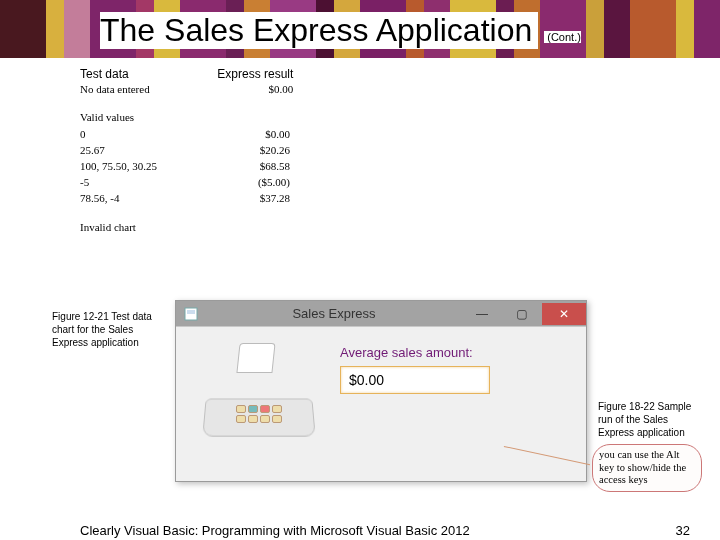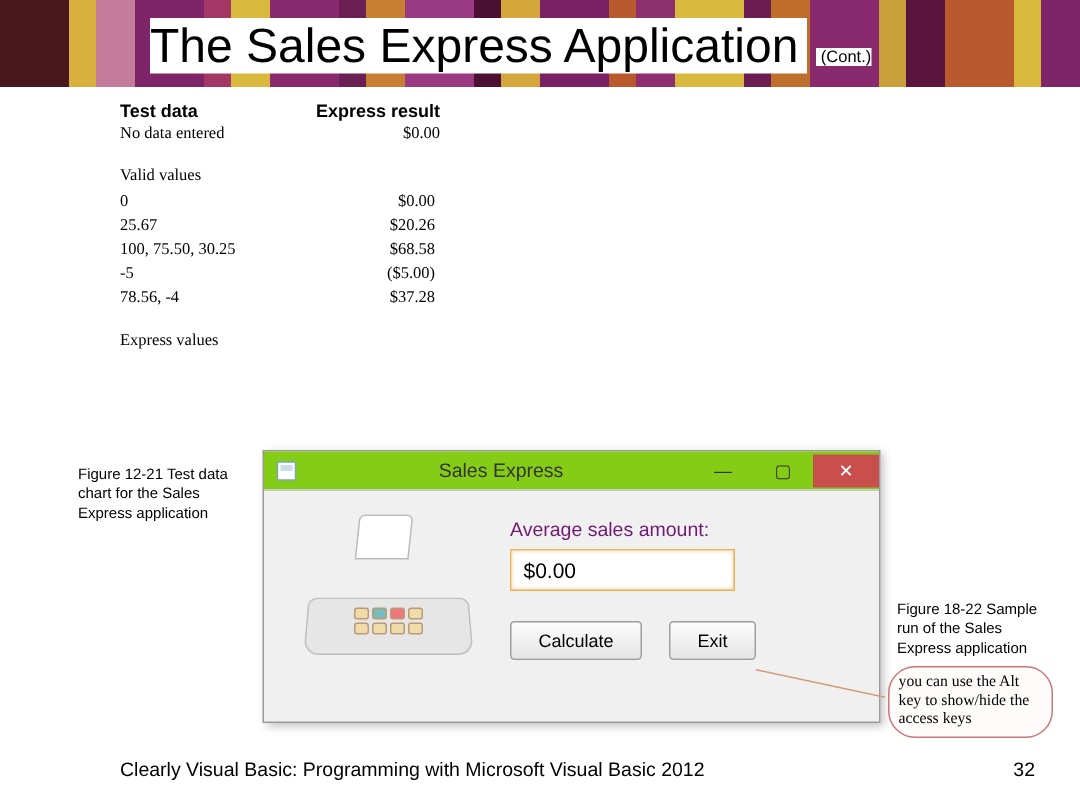--- a/index.html
+++ b/index.html
@@ -4,49 +4,49 @@
 <style>
   * { box-sizing: border-box; margin: 0; padding: 0; }
   html, body { width: 720px; height: 540px; font-family: Arial, sans-serif; background: #fff; overflow: hidden; }
   .stripe-band { position: absolute; top: 0; left: 0; width: 720px; height: 58px; display: flex; }
   .stripe-band div { height: 100%; }
   .slide { position: absolute; top: 0; left: 0; width: 720px; height: 540px; }
   .title-row { position: absolute; top: 12px; left: 100px; width: 560px; display: flex; align-items: baseline; }
   .title-row h1 { font-family: "Trebuchet MS", Arial, sans-serif; font-size: 32px; font-weight: 400; background: #fff; padding: 0 6px 0 0; }
   .title-row .cont { font-size: 11px; margin-left: 6px; background: #fff; padding: 0 0 0 3px; }
   .test-table { position: absolute; top: 66px; left: 80px; font-size: 12px; line-height: 1.35; }
-  .test-table .hdr { font-weight: 700; }
+  .test-table .hdr { font-weight: 400; }
   .test-table .col1 { display: inline-block; width: 120px; vertical-align: top; }
   .test-table .col2 { display: inline-block; width: 90px; vertical-align: top; text-align: right; }
   .test-table .hand { font-family: "Comic Sans MS", cursive; font-size: 11px; }
   .test-table .section { margin-top: 12px; }
   .fig-left { position: absolute; top: 310px; left: 52px; width: 110px; font-size: 10px; line-height: 1.3; }
   .fig-right { position: absolute; top: 400px; left: 598px; width: 100px; font-size: 10px; line-height: 1.3; }
   .app-window { position: absolute; top: 300px; left: 175px; width: 412px; height: 182px; border: 1px solid #9a9a9a; background: #f0f0f0; box-shadow: 2px 2px 6px rgba(0,0,0,0.25); }
-  .titlebar { height: 26px; background: #84cc16; display: flex; align-items: center; border-bottom: 1px solid #c8c8c8; }
+  .titlebar { height: 26px; background: #a3a3a3; display: flex; align-items: center; border-bottom: 1px solid #c8c8c8; }
   .titlebar .sysicon { width: 18px; height: 18px; margin: 0 6px; display:flex; align-items:center; justify-content:center; }
   .titlebar .tb-title { flex: 1; text-align: center; font-family: "Segoe UI", Arial, sans-serif; font-size: 13px; color: #333; }
   .titlebar .tb-btn { width: 40px; height: 22px; display: flex; align-items: center; justify-content: center; font-size: 12px; color: #333; }
   .titlebar .tb-close { background: #c94f4c; color: #fff; width: 44px; }
   .app-body { display: flex; padding: 14px 18px 10px 18px; gap: 16px; }
   .register { width: 130px; height: 100px; position: relative; }
   .register .base { position:absolute; bottom:4px; left:10px; width:110px; height:40px; background:#e6e6e6; border:1px solid #bfbfbf; border-radius:6px 6px 10px 10px; transform: perspective(200px) rotateX(18deg); }
   .register .receipt { position:absolute; top:2px; left:44px; width:36px; height:30px; background:#fff; border:1px solid #bbb; border-radius:4px 4px 0 0; transform: skewX(-6deg); }
   .register .keys { position:absolute; bottom:18px; left:42px; width:46px; height:18px; display:grid; grid-template-columns:repeat(4,1fr); gap:2px; }
   .register .keys span { background:#eda; border:1px solid #b97; border-radius:2px; }
   .register .keys span:nth-child(2){background:#7bb;}
   .register .keys span:nth-child(3){background:#e77;}
   .right-col { flex: 1; display: flex; flex-direction: column; }
   .lbl { font-family: "Segoe UI", Arial, sans-serif; font-size: 13px; color: #701a75; margin-top: 4px; }
   .amount-box { margin-top: 6px; width: 150px; height: 28px; background: #fff; border: 1px solid #e6b35a; box-shadow: 0 0 3px rgba(230,179,90,.6) inset; display:flex; align-items:center; padding:0 8px; font-family:"Segoe UI",Arial,sans-serif; font-size:14px; }
   .btn-row { margin-top: 20px; display:flex; gap:18px; }
   .vb-btn { font-family:"Segoe UI",Arial,sans-serif; font-size:12px; padding:5px 18px; background:linear-gradient(#fdfdfd,#e4e4e4); border:1px solid #9f9f9f; border-radius:3px; cursor:pointer; }
   .callout { position:absolute; top:444px; left:592px; width:110px; font-family:"Comic Sans MS",cursive; font-size:10.5px; line-height:1.2; border:1px solid #c77; border-radius:18px; padding:4px 6px; background:#fefcfb; }
   .callout-line { position:absolute; top:446px; left:504px; width:88px; height:26px; border-top:1px solid #d49a76; transform: rotate(12deg); transform-origin:left top; }
-  .footer { position:absolute; bottom:20px; left:80px; right:30px; display:flex; justify-content:space-between; font-size:13px; }
+  .footer { position:absolute; bottom:2px; left:80px; right:30px; display:flex; justify-content:space-between; font-size:13px; }
 </style>
 </head>
 <body>
 
 <div class="stripe-band" id="stripes">
     <div style="background: rgb(73, 24, 31); width: 46px;"></div>
     <div style="background: rgb(216, 176, 62); width: 18px;"></div>
     <div style="background: rgb(195, 125, 154); width: 26px;"></div>
     <div style="background: rgb(126, 37, 105); width: 46px;"></div>
     <div style="background: rgb(163, 56, 102); width: 18px;"></div>
@@ -92,21 +92,21 @@
     </div>
     <div id="valid-rows">
         <div><span class="col1 hand">0</span><span class="col2 hand">$0.00</span></div>
         <div><span class="col1 hand">25.67</span><span class="col2 hand">$20.26</span></div>
         <div><span class="col1 hand">100, 75.50, 30.25</span><span class="col2 hand">$68.58</span></div>
         <div><span class="col1 hand">-5</span><span class="col2 hand">($5.00)</span></div>
         <div><span class="col1 hand">78.56, -4</span><span class="col2 hand">$37.28</span></div>
       </div>
 
     <div class="section">
-      <div class="col1 hand">Express values</div>
+      <div class="col1 hand">Invalid chart</div>
     </div>
   </div>
 
   <div class="fig-left">Figure 12-21 Test data chart for the Sales Express application</div>
 
   <div class="app-window">
     <div class="titlebar">
       <span class="sysicon">
         <svg width="14" height="14">
             <rect x="1" y="1" width="12" height="12" fill="#fff" stroke="#7aa" stroke-width="1"></rect>
@@ -129,24 +129,20 @@
             <span></span>
             <span></span>
             <span></span>
             <span></span>
             <span></span>
           </div>
       </div>
       <div class="right-col">
         <div class="lbl">Average sales amount:</div>
         <div class="amount-box">$0.00</div>
-        <div class="btn-row">
-          <button class="vb-btn">Calculate</button>
-          <button class="vb-btn">Exit</button>
-        </div>
       </div>
     </div>
   </div>
 
   <div class="callout-line"></div>
   <div class="callout">you can use the Alt key to show/hide the access keys</div>
 
   <div class="fig-right">Figure 18-22 Sample run of the Sales Express application</div>
 
   <div class="footer">

